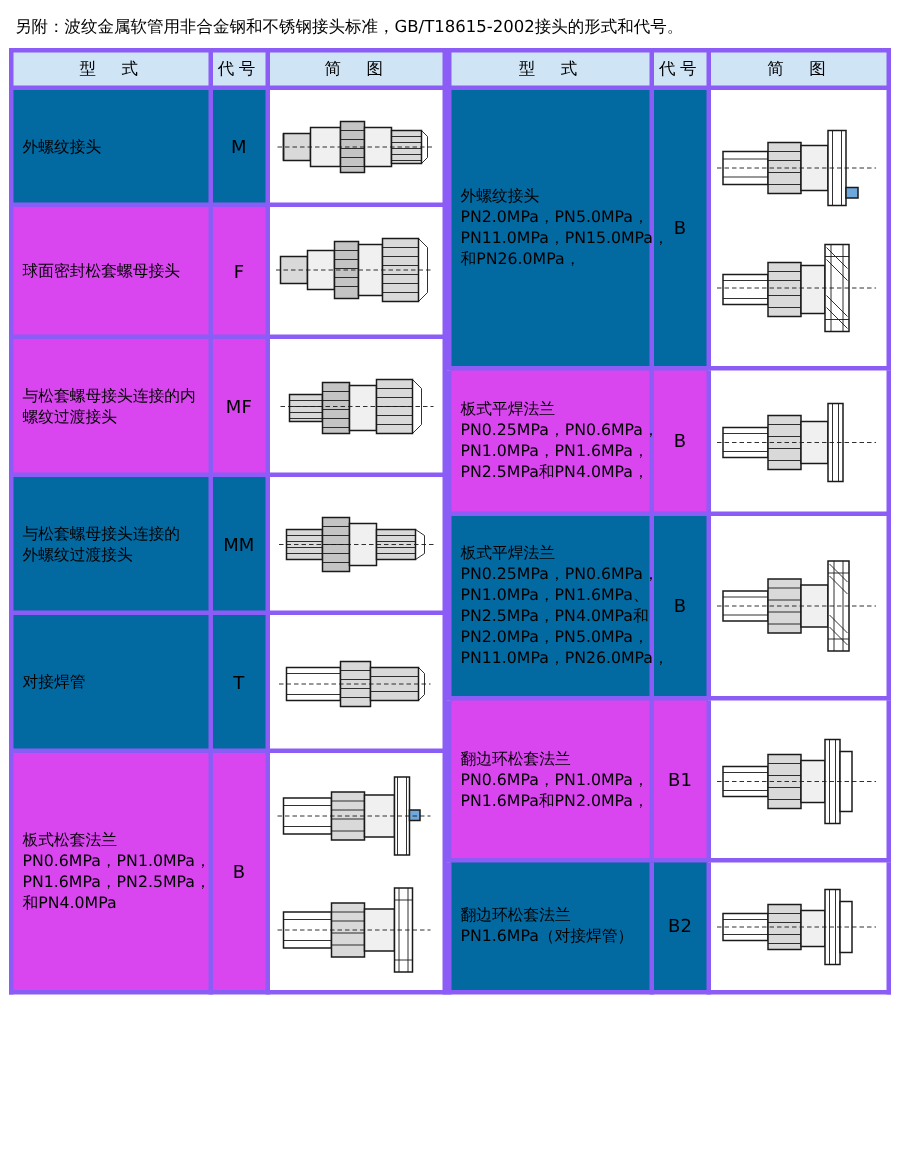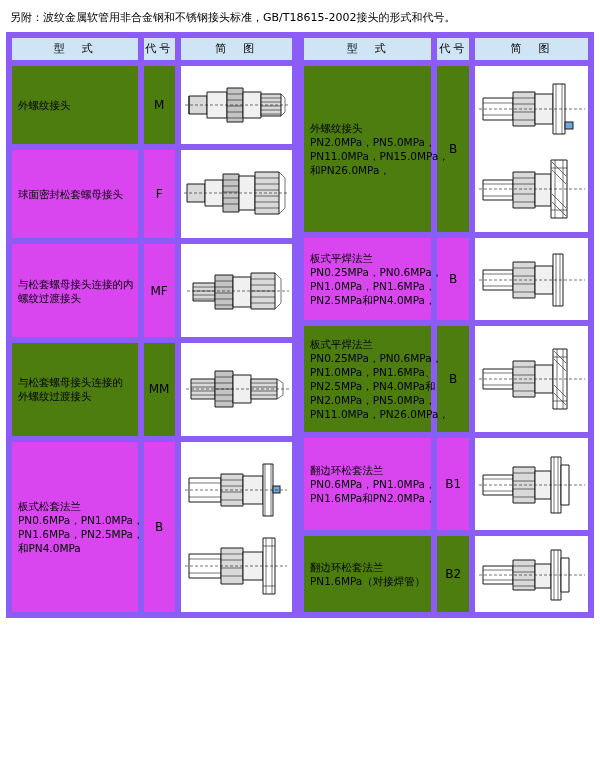--- a/index.html
+++ b/index.html
@@ -33,21 +33,21 @@
     width: 588px;
     gap: 0px;
   }
   table {
     border-collapse: collapse;
     table-layout: fixed;
   }
   table.left { width: 292px; }
   table.right { width: 296px; }
   th, td {
-    border: 6px solid #8b5cf6;
+    border: 3px solid #8b5cf6;
     padding: 0;
     vertical-align: middle;
     font-size: 10.5px;
     line-height: 14px;
   }
   thead th {
     background: #cfe4f5;
     height: 22px;
     text-align: center;
     font-weight: normal;
@@ -65,21 +65,21 @@
   td.code {
     text-align: center;
     font-size: 12px;
   }
   td.fig {
     text-align: center;
     background: #ffffff;
     padding: 2px 0;
   }
   .yellow { background: #d946ef; }
-  .white  { background: #4d7c0f; }
+  .white  { background: #0369a1; }
 
   .lines div { white-space: nowrap; }
 
   svg { display: block; margin: 0 auto; }
   .stroke { fill: none; stroke: #1a1a1a; stroke-width: 1; }
   .fillgray { fill: #d9d9d9; stroke: #1a1a1a; stroke-width: 1; }
   .filllight { fill: #f0f0f0; stroke: #1a1a1a; stroke-width: 1; }
   .fillmid { fill: #c4c4c4; stroke: #1a1a1a; stroke-width: 1; }
   .fillwhite { fill: #ffffff; stroke: #1a1a1a; stroke-width: 1; }
   .fillblue { fill: #6fa8dc; stroke: #1a1a1a; stroke-width: 1; }
@@ -211,20 +211,44 @@
                 <path class="fillgray" d="M70 30 L96 30 L96 50 L70 50 Z"></path>
                 <path class="thin" d="M70 34 L96 34 M70 38 L96 38 M70 42 L96 42 M70 46 L96 46"></path>
                 <path class="thin" d="M96 30 L102 34 L102 46 L96 50"></path>
                 <path class="dash" d="M5 40 L108 40"></path>
               </g>
             </svg>
             </span>
           </td>
         </tr>
 
+        <tr style="height:92px;">
+          <td class="type white">
+            <div class="lines">
+              <div>对接焊管</div>
+            </div>
+          </td>
+          <td class="code white">T</td>
+          <td class="fig">
+            <span>
+            <svg width="112" height="80" viewBox="0 0 112 80">
+              <g>
+                <path class="fillwhite" d="M10 30 L46 30 L46 52 L10 52 Z"></path>
+                <path class="thin" d="M10 34 L46 34 M10 48 L46 48"></path>
+                <path class="fillgray" d="M46 26 L66 26 L66 56 L46 56 Z"></path>
+                <path class="thin" d="M46 32 L66 32 M46 38 L66 38 M46 44 L66 44 M46 50 L66 50"></path>
+                <path class="fillgray" d="M66 30 L98 30 L98 52 L66 52 Z"></path>
+                <path class="thin" d="M66 36 L98 36 M66 46 L98 46"></path>
+                <path class="dash" d="M5 41 L106 41"></path>
+                <path class="thin" d="M98 30 L102 34 L102 48 L98 52"></path>
+              </g>
+            </svg>
+            </span>
+          </td>
+        </tr>
 
         <tr style="height:160px;">
           <td class="type yellow">
             <div class="lines">
               <div>板式松套法兰</div>
               <div>PN0.6MPa，PN1.0MPa，</div>
               <div>PN1.6MPa，PN2.5MPa，</div>
               <div>和PN4.0MPa</div>
             </div>
           </td>

